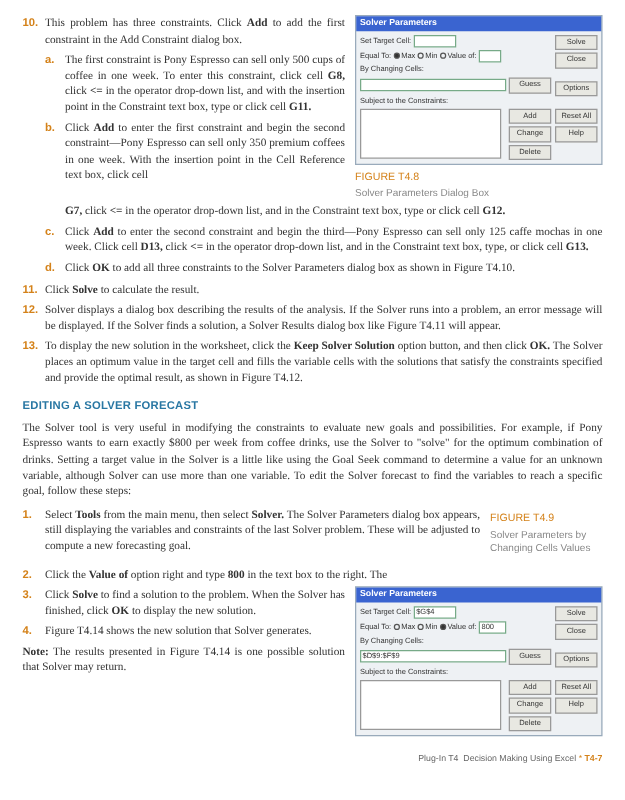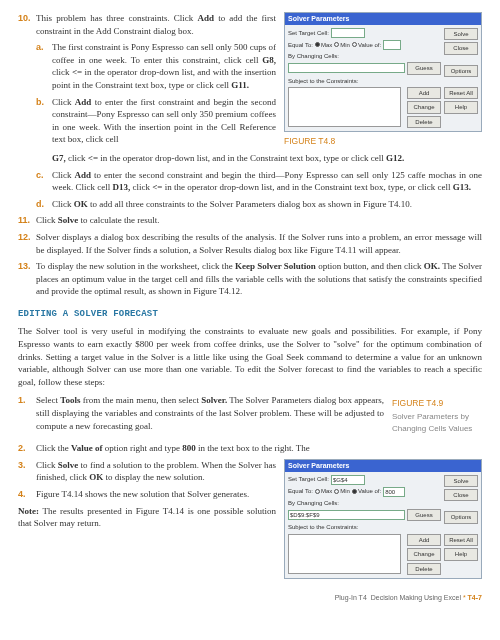--- a/index.html
+++ b/index.html
@@ -6,21 +6,21 @@
 body{font-family:Georgia,serif;font-size:9px;line-height:1.4;color:#333;background:#fff;width:500px;padding:12px 18px 8px 18px}
 .row{display:flex;gap:8px;margin-bottom:6px}
 .col-left{flex:1}
 .col-right{flex-shrink:0}
 .num{color:#d4821a;font-weight:bold;font-family:Arial,sans-serif;display:inline-block;min-width:14px}
 .alpha{color:#d4821a;font-weight:bold;font-family:Arial,sans-serif;display:inline-block;min-width:12px}
 .li{display:flex;gap:4px;margin-bottom:4px;text-align:justify}
 .li-body{flex:1}
 .sub{margin-left:18px}
 .bold{font-weight:bold}
-h2{color:#2977a3;font-family:Liberation Mono, monospace;font-size:9px;font-weight:bold;margin:10px 0 5px 0;letter-spacing:0.2px}
+h2{color:#2977a3;font-family:Liberation Sans, sans-serif;font-size:9px;font-weight:bold;margin:10px 0 5px 0;letter-spacing:0.2px}
 .para{margin-bottom:6px;text-align:justify}
 .fig-cap{font-family:Arial,sans-serif;font-size:8px;margin-top:4px}
 .fig-cap .fignum{color:#d4821a;font-weight:normal;font-size:8.5px}
 .fig-cap .figtxt{color:#888;display:block;margin-top:1px}
 
 .solver{border:1px solid #9ab;background:#eef1f4;font-family:Tahoma,Arial,sans-serif;font-size:6px;padding:3px;width:198px}
 .solver-title{background:#3a64d0;color:#fff;font-size:7px;padding:1px 3px;margin:-3px -3px 3px -3px;font-weight:bold}
 .srow{display:flex;align-items:center;gap:2px;margin-bottom:2px}
 .sfield{background:#fff;border:1px solid #7a8;height:10px;flex:1}
 .sbtn{background:#e8e8e2;border:1px solid #999;padding:1px 3px;font-size:6px;min-width:34px;text-align:center}
@@ -104,20 +104,21 @@
          <span style="height:6px"></span>
          <span class="sbtn">Options</span>
          <span style="height:6px"></span>
          <span class="sbtn">Reset All</span>
          <span class="sbtn">Help</span>
        </div>
      </div>
    </div>
    <div class="fig-cap">
      <span class="fignum">FIGURE T4.8</span>
+     <span class="figtxt">Solver Parameters Dialog Box</span>
    </div>
  </div>
 </div>
 
 <div class="li sub" style="margin-top:-4px">
   <span class="alpha" style="visibility:hidden">b.</span>
   <span class="li-body"><span class="bold">G7,</span><span> click </span><span class="bold">&lt;=</span><span> in the operator drop-down list, and in the Constraint text box, type or click cell </span><span class="bold">G12.</span></span>
 </div>
 
 <div class="li sub">

